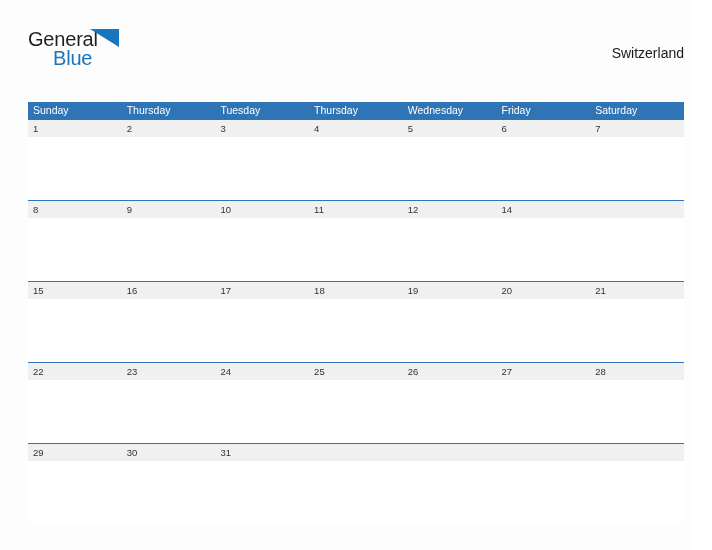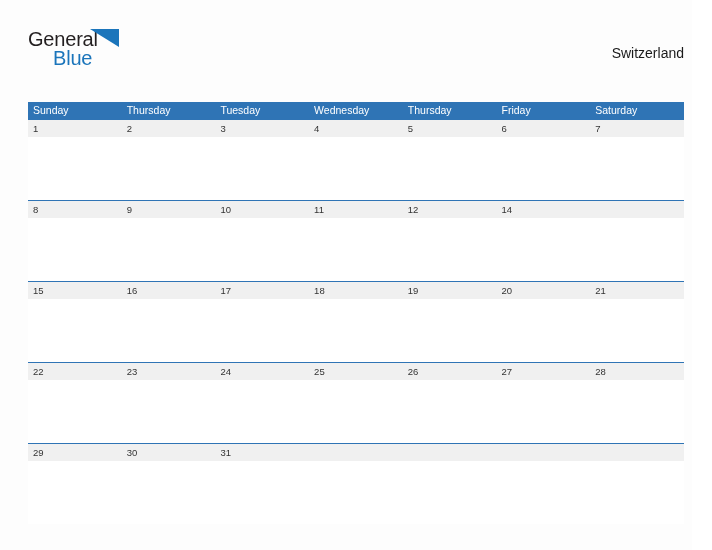--- a/index.html
+++ b/index.html
@@ -182,22 +182,22 @@
     <div class="cal-region">Switzerland</div>
 
   </div>
 
   <div class="calendar">
 
     <div class="weekday-row">
       <div class="weekday-cell">Sunday</div>
       <div class="weekday-cell">Thursday</div>
       <div class="weekday-cell">Tuesday</div>
+      <div class="weekday-cell">Thursday</div>
       <div class="weekday-cell">Wednesday</div>
-      <div class="weekday-cell">Thursday</div>
       <div class="weekday-cell">Friday</div>
       <div class="weekday-cell">Saturday</div>
     </div>
 
     <div class="week-row">
       <div class="date-band">
         <div class="date-cell">1</div>
         <div class="date-cell">2</div>
         <div class="date-cell">3</div>
         <div class="date-cell">4</div>

